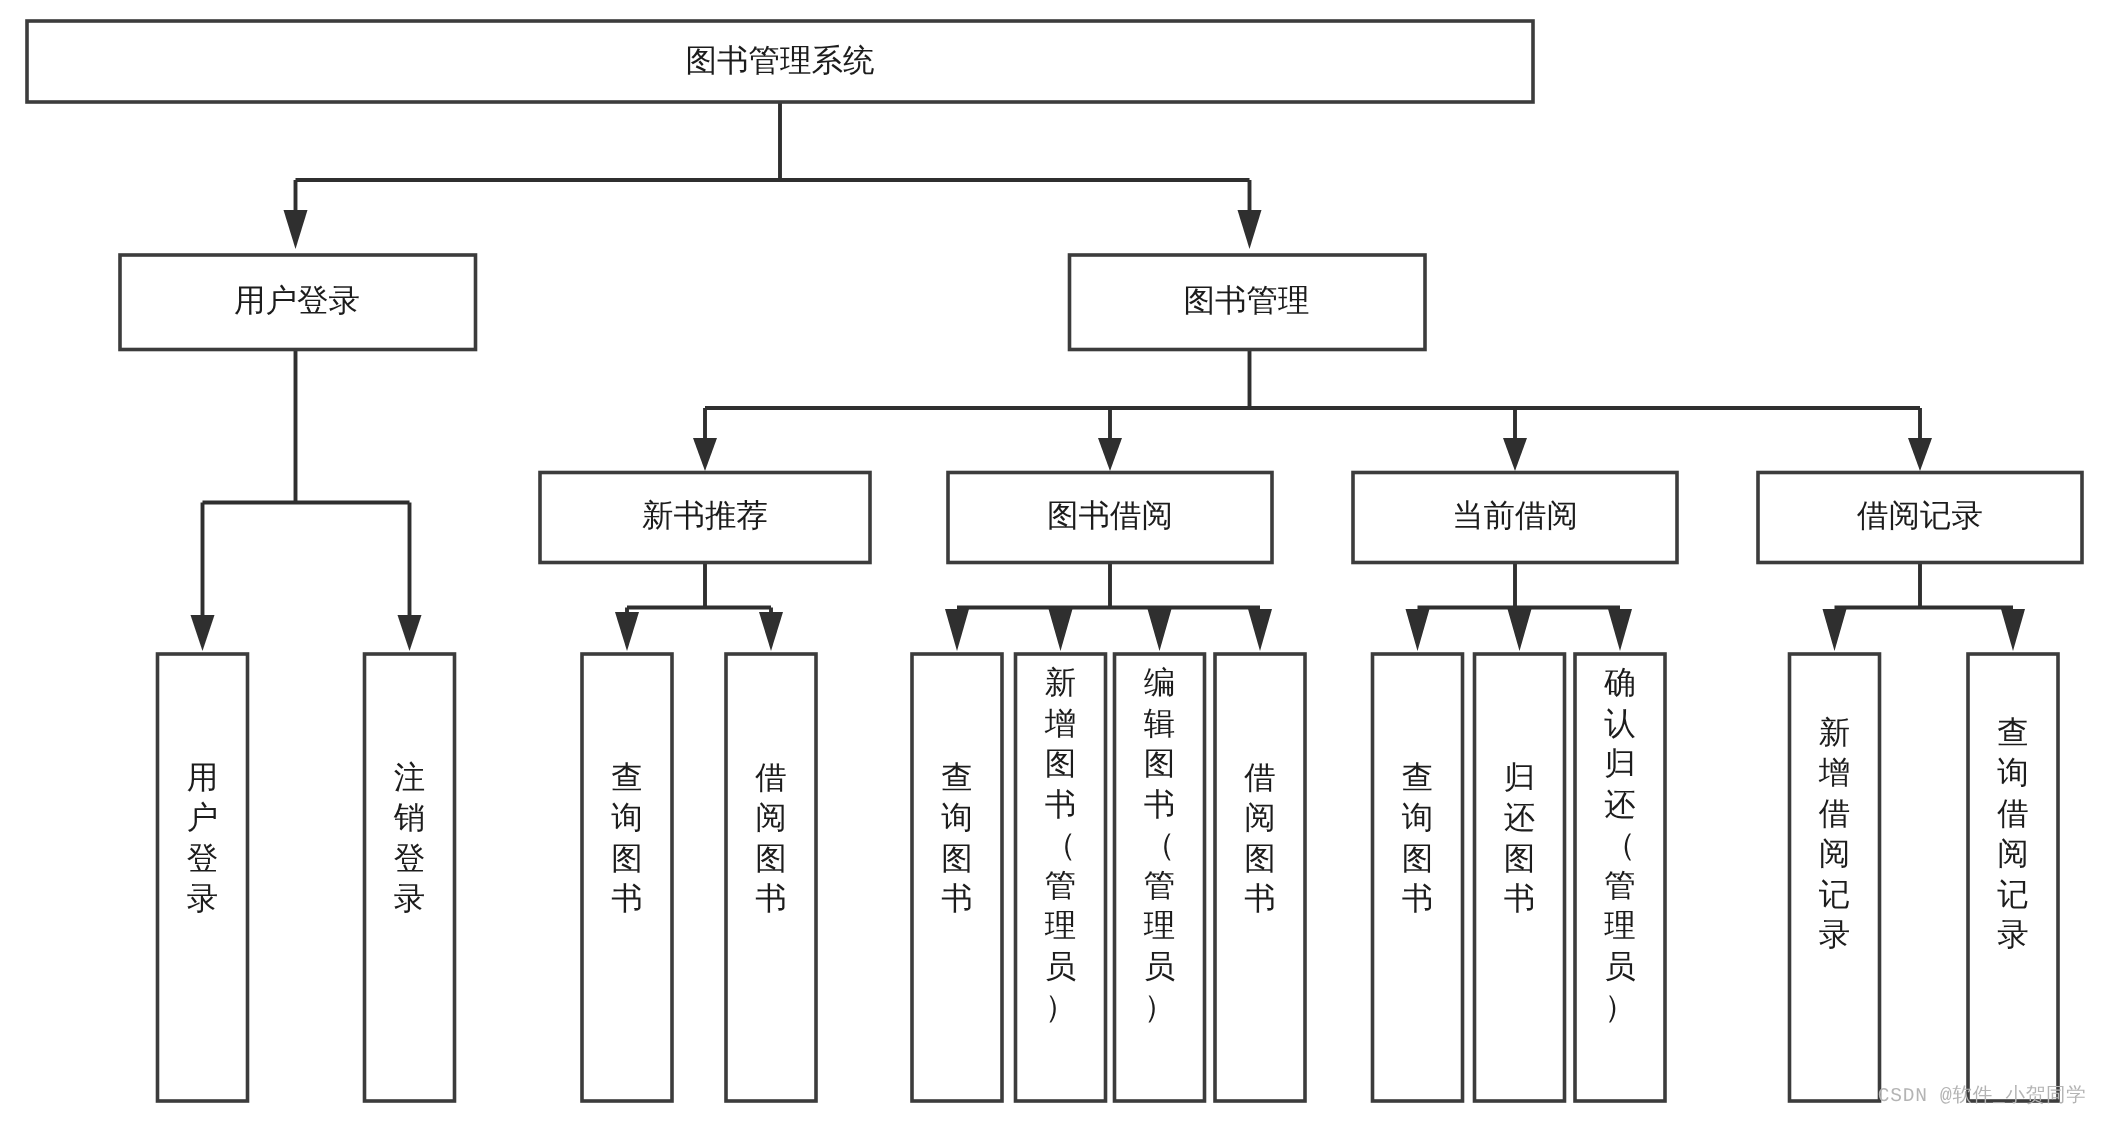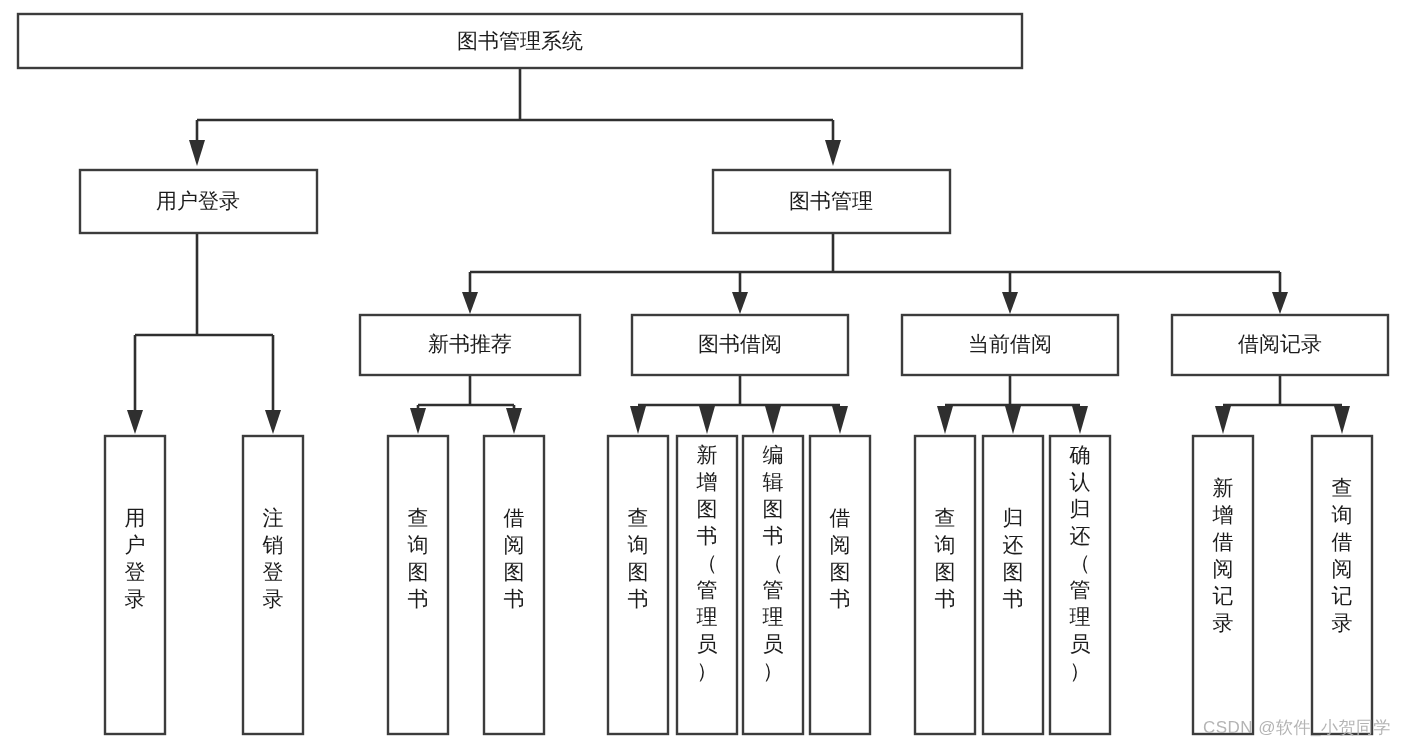--- a/index.html
+++ b/index.html
@@ -51,22 +51,22 @@
   .node-label-v {
     font-family: "Liberation Sans", "DejaVu Sans", sans-serif;
     font-size: 21px;
     fill: #1c1c1c;
     text-anchor: middle;
   }
   .watermark-text {
     position: absolute;
     right: 14px;
     bottom: 8px;
-    font-family: Liberation Sans, sans-serif;
-    font-size: 17px;
+    font-family: Liberation Mono, monospace;
+    font-size: 13px;
     color: #b4b4b4;
     white-space: nowrap;
     letter-spacing: 0.5px;
     user-select: none;
   }
 </style>
 </head>
 <body>
 
 <div id="diagram-root">

